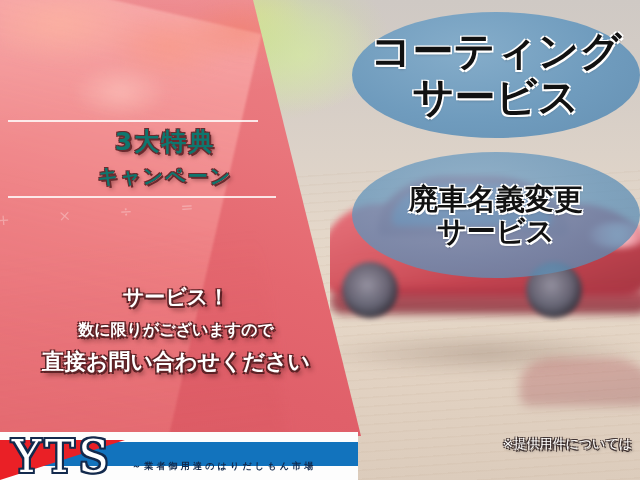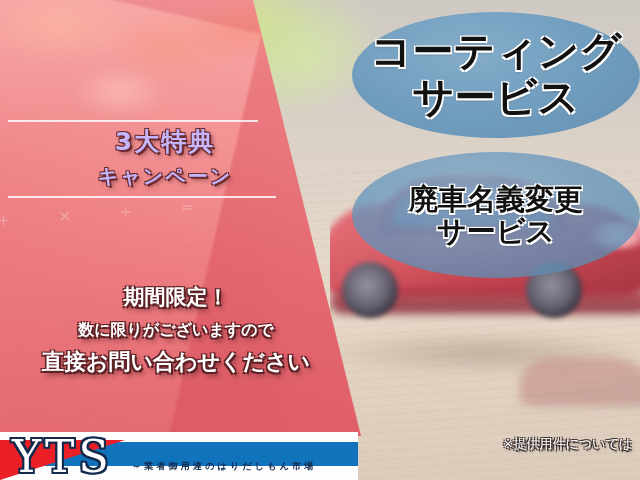--- a/index.html
+++ b/index.html
@@ -63,21 +63,21 @@
     filter:blur(5px);}
   
   .panel .scribble{position:absolute;left:0;top:196px;width:270px;height:120px;color:rgba(255,255,255,.30);
     font-size:15px;line-height:30px;letter-spacing:22px;font-family:"DejaVu Serif","Liberation Serif",serif;
     transform:rotate(-4deg);user-select:none;}
   .rule{position:absolute;left:8px;width:344px;height:2px;background:rgba(255,255,255,.82);}
   .rule.top{top:120px;width:250px;}
   .rule.bot{top:196px;width:268px;}
 
   
-  .panel-head{position:absolute;left:0;top:126px;width:330px;color:#c4b5fd;text-align:center;
+  .panel-head{position:absolute;left:0;top:126px;width:330px;color:#0f766e;text-align:center;
     font-weight:bold;letter-spacing:2px;
     text-shadow:2px 2px 0 #6b2a2e,-1px -1px 0 #6b2a2e,1px -1px 0 #6b2a2e,-1px 1px 0 #6b2a2e,3px 3px 4px rgba(60,20,20,.55);}
   .panel-head .l1{font-size:25px;line-height:32px;}
   .panel-head .l2{font-size:20px;line-height:36px;}
 
   .panel-body{position:absolute;left:0;top:280px;width:352px;color:#fff;text-align:center;font-weight:bold;
     text-shadow:2px 2px 0 #5d2226,-1.5px -1.5px 0 #5d2226,1.5px -1.5px 0 #5d2226,-1.5px 1.5px 0 #5d2226,3px 4px 5px rgba(50,15,15,.6);}
   .panel-body .b1{font-size:21px;line-height:34px;}
   .panel-body .b2{font-size:16px;line-height:32px;}
   .panel-body .b3{font-size:22px;line-height:32px;}
@@ -138,21 +138,21 @@
     <div class="rule top"></div>
     <div class="rule bot"></div>
   </div>
 
   <div class="panel-head">
     <div class="l1">3大特典</div>
     <div class="l2">キャンペーン</div>
   </div>
 
   <div class="panel-body">
-    <div class="b1">期間限定！</div>
+    <div class="b1">サービス！</div>
     <div class="b2">数に限りがございますので</div>
     <div class="b3">直接お問い合わせください</div>
   </div>
 
   <div class="logo">
     <div class="bluebar"></div>
     <div class="redtri"></div>
     <div class="yts">YTS</div>
     <div class="tagline">～業者御用達のはりだしもん市場</div>
   </div>

